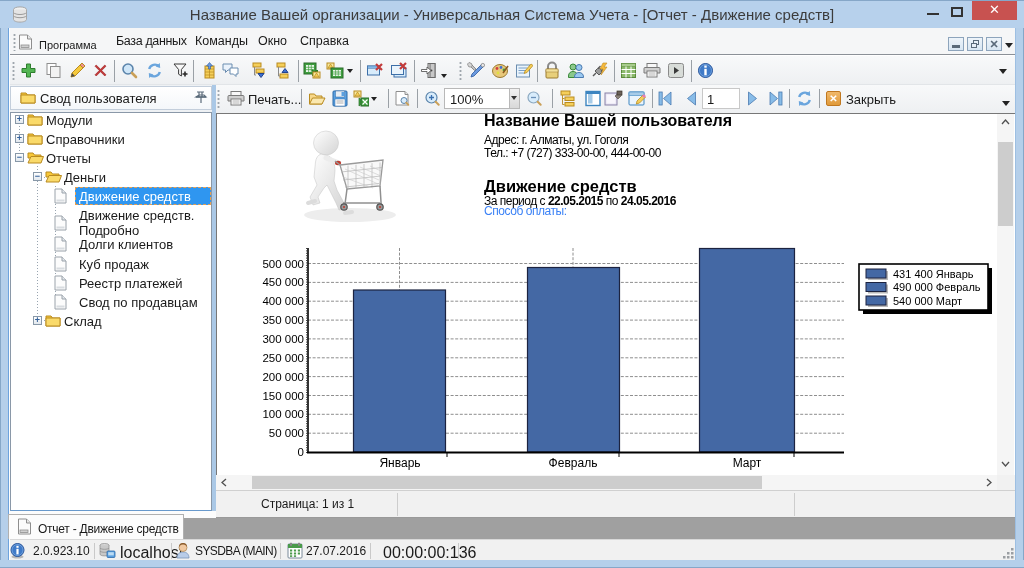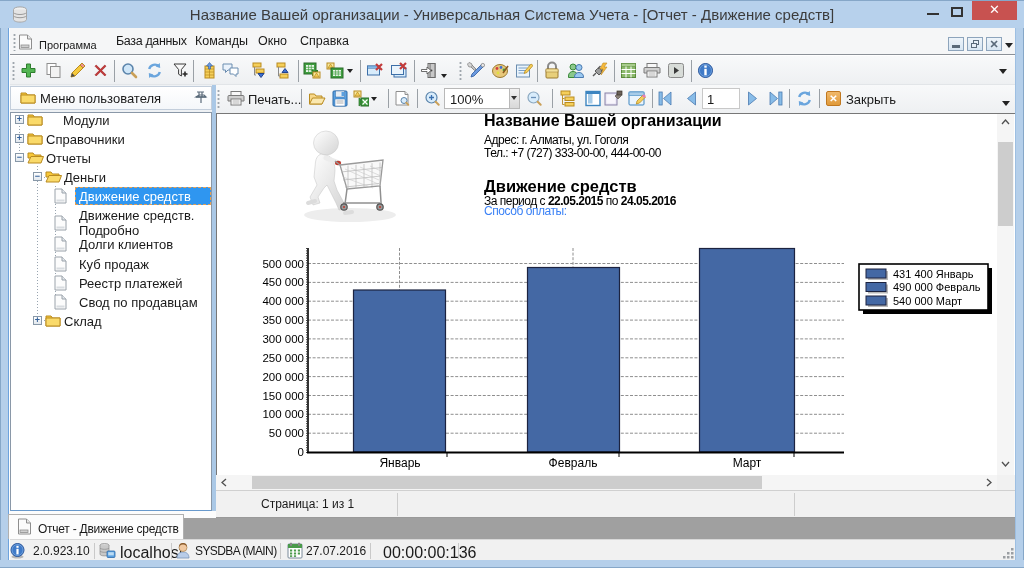--- a/index.html
+++ b/index.html
@@ -211,21 +211,21 @@
 </div>
 
 <div class="abs" style="left:10px;top:85px;width:205px;height:433px;background:#eef1f4"></div>
 <div class="abs" style="left:212px;top:85px;width:4px;height:426px;background:#aac8e6"></div>
 <div id="leftpanel">
  <div class="abs" style="left:10px;top:86px;width:202px;height:24px;background:linear-gradient(#ffffff,#f4f7fa);border:1px solid #c3cedb"></div>
  <svg class="abs" style="left:20px;top:90px" width="16" height="15" viewBox="0 0 16 15">
       <path d="M1 3h5l1.5 2H15v8H1z" fill="#f8c838" stroke="#b98b20"></path>
       <path d="M1 5h14v8H1z" fill="#fada6a" stroke="#b98b20"></path>
     </svg>
- <div class="abs" style="left:40px;top:91px;font-size:13px;color:#1a1a1a">Меню пользователя</div>
+ <div class="abs" style="left:40px;top:91px;font-size:13px;color:#1a1a1a">Свод пользователя</div>
  <svg class="abs" style="left:194px;top:90px" width="14" height="15" viewBox="0 0 14 15">
       <path d="M3 2h7M5 2v5M8 2v5M2 7h10l-2-2H5z" fill="none" stroke="#5a6a7a" stroke-width="1.2"></path>
       <path d="M2 7h10" stroke="#5a6a7a" stroke-width="1.4"></path>
       <path d="M7 7v6" stroke="#5a6a7a" stroke-width="1.2"></path>
     </svg>
  <div class="abs" style="left:10px;top:112px;width:202px;height:399px;background:#fff;border:1px solid #8a98a8;border-bottom-color:#6899cc"></div>
 
  <div class="abs" style="left:19px;top:120px;width:1px;height:38px;background:repeating-linear-gradient(to bottom,#98a4b0 0 1px,transparent 1px 3px)"></div>
  <div class="abs" style="left:37px;top:166px;width:1px;height:155px;background:repeating-linear-gradient(to bottom,#98a4b0 0 1px,transparent 1px 3px)"></div>
  <div class="abs" style="left:55px;top:186px;width:1px;height:116px;background:repeating-linear-gradient(to bottom,#98a4b0 0 1px,transparent 1px 3px)"></div>
@@ -236,21 +236,21 @@
  <div class="abs" style="left:56px;top:264px;width:7px;height:1px;background:repeating-linear-gradient(to right,#98a4b0 0 1px,transparent 1px 3px)"></div>
  <div class="abs" style="left:56px;top:283px;width:7px;height:1px;background:repeating-linear-gradient(to right,#98a4b0 0 1px,transparent 1px 3px)"></div>
  <div class="abs" style="left:56px;top:302px;width:7px;height:1px;background:repeating-linear-gradient(to right,#98a4b0 0 1px,transparent 1px 3px)"></div>
  <div class="abs" style="left:38px;top:320px;width:7px;height:1px;background:repeating-linear-gradient(to right,#98a4b0 0 1px,transparent 1px 3px)"></div>
 
  <div class="pbox" style="left:15px;top:115px">+</div>
  <svg class="abs" style="left:27px;top:112px" width="16" height="15" viewBox="0 0 16 15">
       <path d="M1 3h5l1.5 2H15v8H1z" fill="#f8c838" stroke="#b98b20"></path>
       <path d="M1 5h14v8H1z" fill="#fada6a" stroke="#b98b20"></path>
     </svg>
- <div class="tlbl" style="left:63px;top:113px">Модули</div>
+ <div class="tlbl" style="left:46px;top:113px">Модули</div>
  <div class="pbox" style="left:15px;top:134px">+</div>
  <svg class="abs" style="left:27px;top:131px" width="16" height="15" viewBox="0 0 16 15">
       <path d="M1 3h5l1.5 2H15v8H1z" fill="#f8c838" stroke="#b98b20"></path>
       <path d="M1 5h14v8H1z" fill="#fada6a" stroke="#b98b20"></path>
     </svg>
  <div class="tlbl" style="left:46px;top:132px">Справочники</div>
  <div class="pbox" style="left:15px;top:153px">−</div>
  <svg class="abs" style="left:27px;top:150px" width="17" height="15" viewBox="0 0 17 15">
       <path d="M1 3h5l1.5 2H14v3H1z" fill="#f8c838" stroke="#b98b20"></path>
       <path d="M4 6.5h12.5L14 13H1z" fill="#fada6a" stroke="#b98b20"></path>
@@ -408,21 +408,21 @@
       <path d="M3.2 16l-.4-5 4.6 1.6z" fill="#6aa5dd"></path>
     </svg>
  <div class="sep2" style="left:819px"></div>
  <div class="abs" style="left:826px;top:91px;width:15px;height:15px;background:linear-gradient(#f0b86a,#e09a3a);border:1px solid #c07820;border-radius:2px;color:#fff;font-size:10px;font-weight:bold;text-align:center;line-height:14px">✕</div>
  <div class="abs" style="left:846px;top:92px;font-size:13px;color:#1a1a1a">Закрыть</div>
  <div class="abs" style="left:1002px;top:101px;width:0;height:0;border-left:4px solid transparent;border-right:4px solid transparent;border-top:5px solid #222"></div>
 </div>
 
 <div class="abs" style="left:216px;top:113px;width:799px;height:362px;background:#fff;border-left:1px solid #777;border-top:1px solid #777"></div>
 <div id="report">
- <div class="abs" style="left:484px;top:112px;font-size:16px;font-weight:bold;color:#000">Название Вашей организации</div>
+ <div class="abs" style="left:484px;top:112px;font-size:16px;font-weight:bold;color:#000">Название Вашей пользователя</div>
  <div class="abs" style="left:484px;top:133px;font-size:12px;letter-spacing:-0.45px;color:#000">Адрес: г. Алматы, ул. Гоголя</div>
  <div class="abs" style="left:484px;top:146px;font-size:12px;letter-spacing:-0.5px;color:#000">Тел.: +7 (727) 333-00-00, 444-00-00</div>
  <div class="abs" style="left:484px;top:177px;font-size:16.5px;font-weight:bold;color:#000">Движение средств</div>
  <div class="abs" style="left:484px;top:194px;font-size:12px;letter-spacing:-0.5px;color:#000">За период с <b>22.05.2015</b> по <b>24.05.2016</b></div>
  <div class="abs" style="left:484px;top:204px;font-size:12px;letter-spacing:-0.45px;color:#3b82f6">Способ оплаты:</div>
  <svg class="abs" style="left:288px;top:129px" width="119" height="99" viewBox="0 0 119 99">
   <defs>
    <linearGradient id="fig" x1="0" y1="0" x2="1" y2="1">
           <stop offset="0%" stop-color="#ffffff"></stop>
           <stop offset="100%" stop-color="#d4d4d4"></stop>

